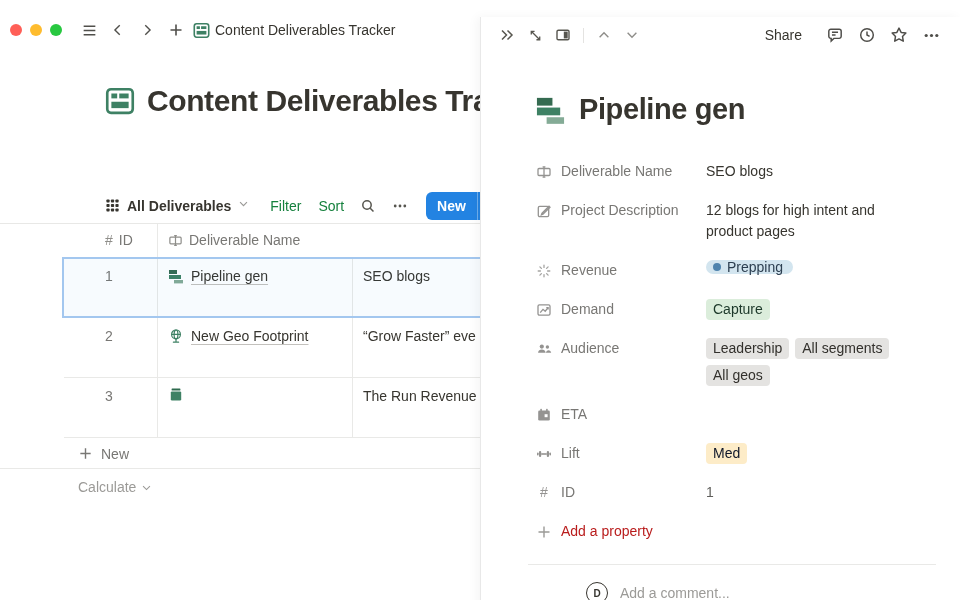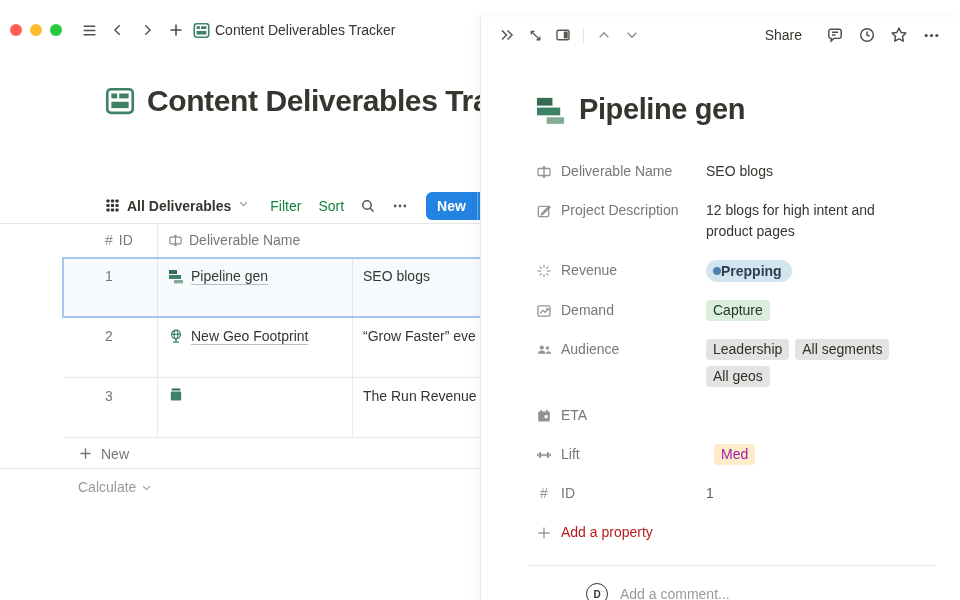--- a/index.html
+++ b/index.html
@@ -66,22 +66,22 @@
   .props{margin:26px 40px 0 55px;}
   .prop{display:flex;align-items:flex-start;padding:9px 0;}
   .prop-label{width:170px;flex:none;display:flex;align-items:center;gap:9px;color:#787774;line-height:21px;}
   .prop-label .ic{color:#949391;display:flex;width:16px;justify-content:center;}
   .prop-label .hash{color:#949391;font-size:14px;width:16px;text-align:center;}
   .prop-value{flex:1;line-height:21px;color:#37352f;min-height:21px;}
   .tagwrap{display:flex;flex-wrap:wrap;gap:6px;row-gap:6px;}
   .tag{display:inline-flex;align-items:center;padding:0 7px;height:21px;border-radius:4px;font-size:14px;white-space:nowrap;}
   .tag.gray{background:#e4e3e1;color:#32302c;}
   .tag.green{background:#dbeddb;color:#1c3829;}
-  .tag.yellow{background:#fdecc8;color:#a21caf;margin-left:8px;}
-  .pill{display:inline-flex;align-items:center;padding:0 10px 0 7px;height:22px;border-radius:12px;background:#d3e5ef;color:#2c3e50;font-weight:bold;}
+  .tag.yellow{background:#fdecc8;color:#0f172a;}
+  .pill{display:inline-flex;align-items:center;gap:6px;padding:0 10px 0 7px;height:14px;border-radius:12px;background:#d3e5ef;color:#2c3e50;}
   .pill .dot{width:8px;height:8px;border-radius:50%;background:#4f83ad;}
   .addprop{color:#9b9a97;}
   .addprop .ic{color:#9b9a97;}
   .peek-divider{margin:13px -16px 0 -8px;border-top:1px solid #e9e9e7;}
   .comment{display:flex;align-items:center;gap:12px;margin:17px 24px 0 50px;}
   .avatar{width:22px;height:22px;border-radius:50%;border:1px solid #37352f;display:flex;align-items:center;justify-content:center;
           font-size:10px;font-weight:600;color:#37352f;box-sizing:border-box;}
   .comment .ph{color:#9b9a97;}
   .peek-bottom-line{position:absolute;left:0;right:0;bottom:3px;border-top:1px solid #e9e9e7;}
 

